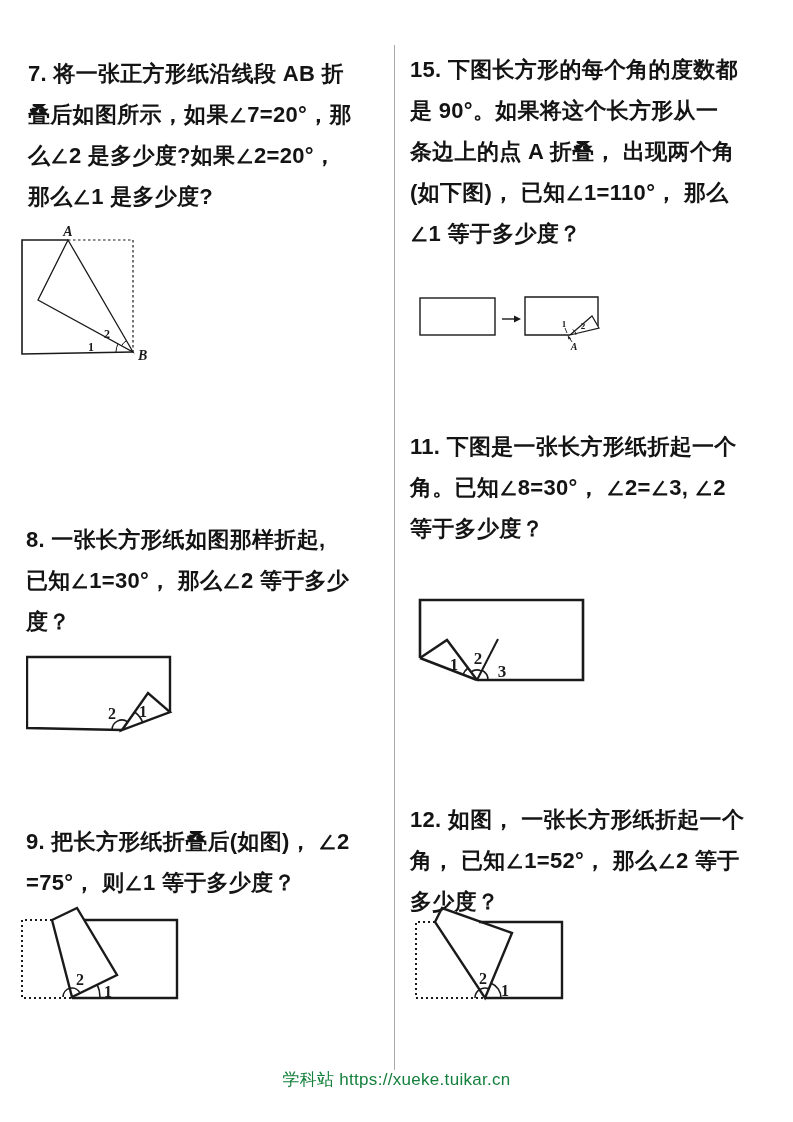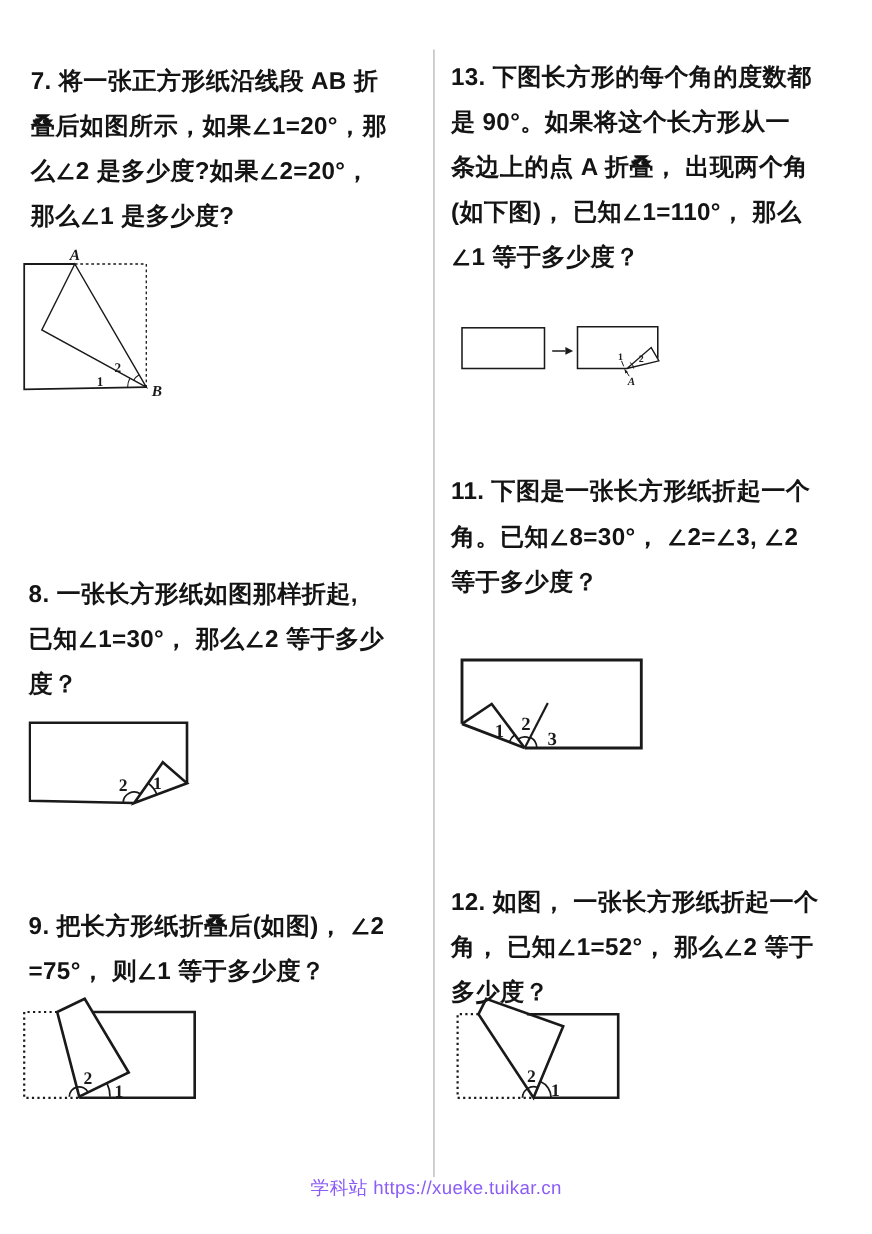--- a/index.html
+++ b/index.html
@@ -4,36 +4,36 @@
 <style>
   html,body{margin:0;padding:0;background:#ffffff;}
   .page{position:relative;width:793px;height:1122px;background:#ffffff;overflow:hidden;
         font-family:"Liberation Sans",sans-serif;color:#141414;}
   .divider{position:absolute;left:394px;top:45px;width:1px;height:1025px;background:#a8a8a8;}
   .question{position:absolute;font-size:22px;font-weight:600;line-height:41px;
             letter-spacing:0.3px;white-space:nowrap;}
   .qline{height:41px;}
   .diagram{position:absolute;}
   .footer{position:absolute;left:0;top:1068px;width:793px;text-align:center;
-          font-size:17px;color:#8b5cf6;font-weight:400;letter-spacing:0.3px;}
+          font-size:17px;color:#15803d;font-weight:400;letter-spacing:0.3px;}
   svg{display:block;}
   .solid{fill:none;stroke:#1a1a1a;}
   .flabel{font-family:"Liberation Serif",serif;font-weight:bold;fill:#1a1a1a;}
   .ilabel{font-family:"Liberation Serif",serif;font-weight:bold;font-style:italic;fill:#1a1a1a;}
 </style>
 </head>
 <body>
 
 <div class="page">
 
   <div class="divider"></div>
 
   <div class="question" style="left:28px;top:53px;">
     <div class="qline">7.  将一张正方形纸沿线段 AB 折</div>
-    <div class="qline">叠后如图所示，如果∠1=20°，那</div>
+    <div class="qline">叠后如图所示，如果∠7=20°，那</div>
     <div class="qline">么∠2 是多少度?如果∠2=20°，</div>
     <div class="qline">那么∠1 是多少度?</div>
   </div>
 
   <div class="diagram" style="left:15px;top:222px;">
     <svg width="152" height="148" viewBox="0 0 152 148">
       <path class="solid" stroke-width="1.6" d="M53,18 L7,18 L7,132 L118,130"></path>
       <path class="solid" stroke-width="1.2" stroke-dasharray="2.5,2.5" d="M53,18 L118,18 L118,130"></path>
       <path class="solid" stroke-width="1.3" d="M53,18 L23,78 L118,130 Z"></path>
       <path class="solid" stroke-width="1" d="M101,130 A17,17 0 0 1 103.1,121.8"></path>
@@ -73,21 +73,21 @@
       <path class="solid" stroke-width="2.4" d="M66,20 L159,20 L159,98 L54,98"></path>
       <path class="solid" stroke-width="2.4" d="M34,20 L59,8 L99,75 L54,97 Z"></path>
       <path class="solid" stroke-width="1.6" d="M45,97 A9,9 0 0 1 62.1,93.1"></path>
       <path class="solid" stroke-width="1.6" d="M82,97 A28,28 0 0 0 79.2,84.7"></path>
       <text class="flabel" x="62" y="85" font-size="16" text-anchor="middle">2</text>
       <text class="flabel" x="90" y="97" font-size="16" text-anchor="middle">1</text>
     </svg>
   </div>
 
   <div class="question" style="left:410px;top:49px;">
-    <div class="qline">13. 下图长方形的每个角的度数都</div>
+    <div class="qline">15. 下图长方形的每个角的度数都</div>
     <div class="qline">是 90°。如果将这个长方形从一</div>
     <div class="qline">条边上的点 A 折叠， 出现两个角</div>
     <div class="qline">(如下图)， 已知∠1=110°， 那么</div>
     <div class="qline">∠1 等于多少度？</div>
   </div>
 
   <div class="diagram" style="left:418px;top:295px;">
     <svg width="192" height="58" viewBox="0 0 192 58">
       <rect class="solid" stroke-width="1.4" x="2" y="3" width="75" height="37"></rect>
       <line class="solid" stroke-width="1.4" x1="84" y1="24" x2="96" y2="24"></line>

